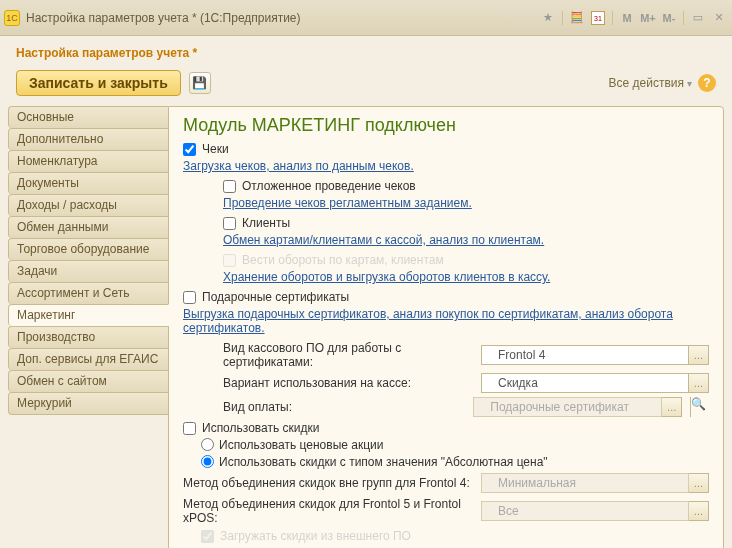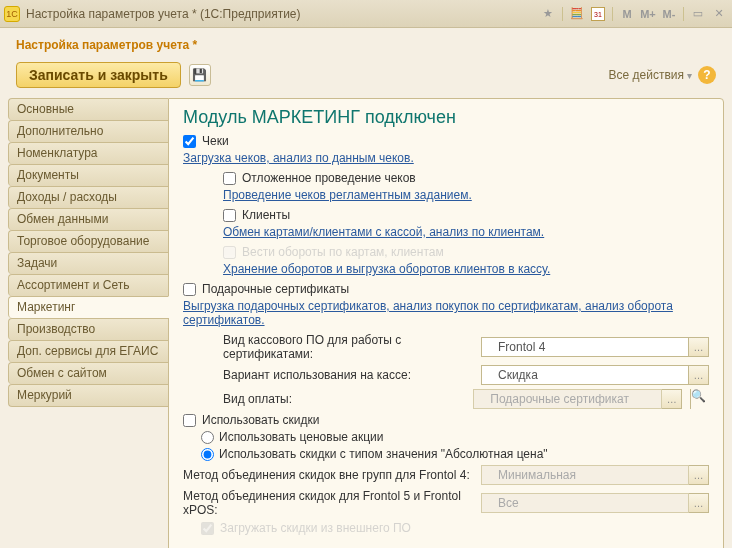--- a/index.html
+++ b/index.html
@@ -1,18 +1,18 @@
 <!DOCTYPE html>
 <html><head>
 <meta charset="utf-8">
 <style>
 * { box-sizing: border-box; margin: 0; padding: 0; font-family: Arial, sans-serif; font-size: 12px; }
 body { background: #f5efe3; width: 732px; height: 548px; overflow: hidden; }
 
-.titlebar { height: 28px; background: linear-gradient(#e8e0cb, #ddd3b8); border-bottom: 1px solid #c9bd9a; display: flex; align-items: center; padding: 0 4px; }
+.titlebar { height: 36px; background: linear-gradient(#e8e0cb, #ddd3b8); border-bottom: 1px solid #c9bd9a; display: flex; align-items: center; padding: 0 4px; }
 .titlebar .app-icon { width: 16px; height: 16px; background: #f6d74c; border: 1px solid #d4a900; border-radius: 3px; margin-right: 6px; display: flex; align-items: center; justify-content: center; font-size: 9px; color: #a06000; }
 .titlebar .title-text { color: #6b5c3d; flex: 1; }
 .titlebar .tb-icons { display: flex; gap: 3px; align-items: center; }
 .titlebar .tb-btn { width: 18px; height: 16px; display: flex; align-items: center; justify-content: center; color: #999; font-size: 11px; cursor: pointer; }
 .titlebar .tb-sep { width: 1px; height: 14px; background: #ccc190; margin: 0 2px; }
 .tb-star{color:#f6c400;font-size:14px}
 .tb-cal{border:1px solid #c0a050;width:14px;height:14px;background:#fff;position:relative;font-size:7px;line-height:14px;text-align:center;color:#a00}
 .tb-m{color:#ccc;font-weight:bold}
 
 .header { padding: 10px 16px 6px; }
@@ -27,35 +27,35 @@
 .help-icon { width: 18px; height: 18px; border-radius: 50%; background: #f3b73a; color: #fff; display: flex; align-items: center; justify-content: center; font-weight: bold; cursor: pointer; }
 
 .body { display: flex; padding: 0 8px 8px 8px; height: 478px; }
 
 .tabs { width: 160px; display: flex; flex-direction: column; }
 .tab-item { background: linear-gradient(#efe7cf, #e4d9ba); border: 1px solid #cabb8f; border-bottom: none; border-right: none; border-radius: 4px 0 0 4px; padding: 3px 8px; color: #6a5a30; cursor: pointer; margin-bottom: 0; line-height:15px;}
 .tab-item:last-child { border-bottom: 1px solid #cabb8f; }
 .tab-item.active { background: #fdf9ee; font-weight: normal; border-right: 1px solid #fdf9ee; position:relative; z-index:2; margin-right:-1px;}
 
 .panel { flex: 1; background: #fdf9ee; border: 1px solid #cabb8f; border-radius: 0 4px 4px 4px; padding: 8px 14px; overflow-y: auto; position:relative; z-index:1;}
-.panel h2 { color: #0f766e; font-size: 18px; font-weight: normal; margin-bottom: 6px; }
+.panel h2 { color: #4d7c0f; font-size: 18px; font-weight: normal; margin-bottom: 6px; }
 
 .chk-row { display: flex; align-items: center; gap: 6px; margin: 3px 0; color: #333; }
 .chk-row input[type=checkbox]{width:13px;height:13px;}
 .desc-link { color: #2a5a9e; text-decoration: underline; cursor: pointer; margin: 2px 0 6px 0; display: block; }
 .indent1 { margin-left: 40px; }
 .muted { color: #bbb; }
 
 .form-row { display: flex; align-items: center; margin: 4px 0 4px 40px; gap: 8px; }
 .form-label { color: #333; width: 260px; }
 .combo { flex:0 0 228px; display: flex; }
 .combo input { flex: 1; border: 1px solid #c4b98e; background: #fff; padding: 2px 16px; height: 20px; font-size:12px; color:#555;}
 .combo .combo-btn { width: 20px; height: 20px; border: 1px solid #c4b98e; border-left: none; background: linear-gradient(#faf5e5,#eee3c3); display: flex; align-items: center; justify-content: center; cursor: pointer; color:#888; font-size:10px;}
 .combo.disabled input, .muted-input { background: #f5efe3; color: #aaa; border-color: #d6cdaa; }
-.radio-row{display:flex;align-items:flex-end;gap:5px;margin:3px 0 3px 18px;color:#333}
+.radio-row{display:flex;align-items:flex-start;gap:5px;margin:3px 0 3px 18px;color:#333}
 .radio-row input{margin:0}
 .chk-disabled{opacity:.6}
 </style>
 </head>
 <body>
 
 <div class="titlebar">
   <div class="app-icon">1C</div>
   <div class="title-text">Настройка параметров учета *   (1С:Предприятие)</div>
   <div class="tb-icons">

